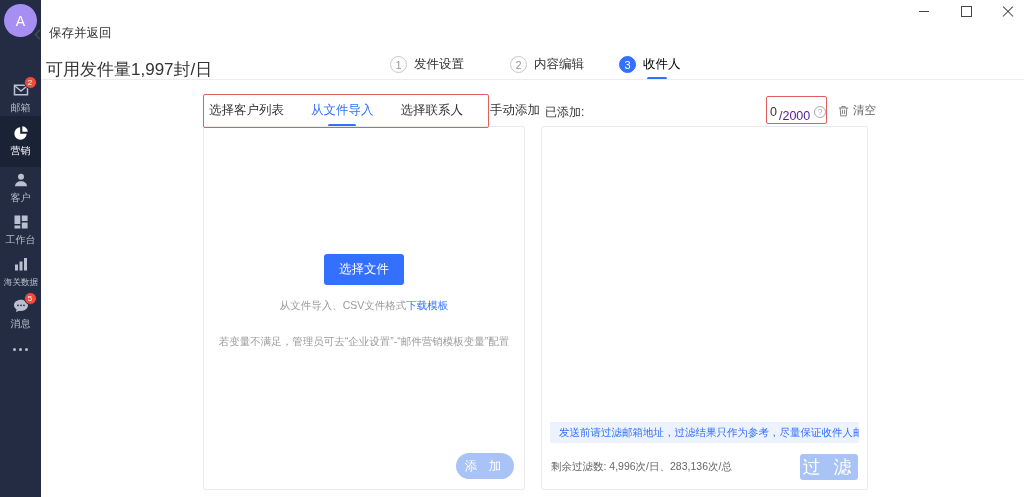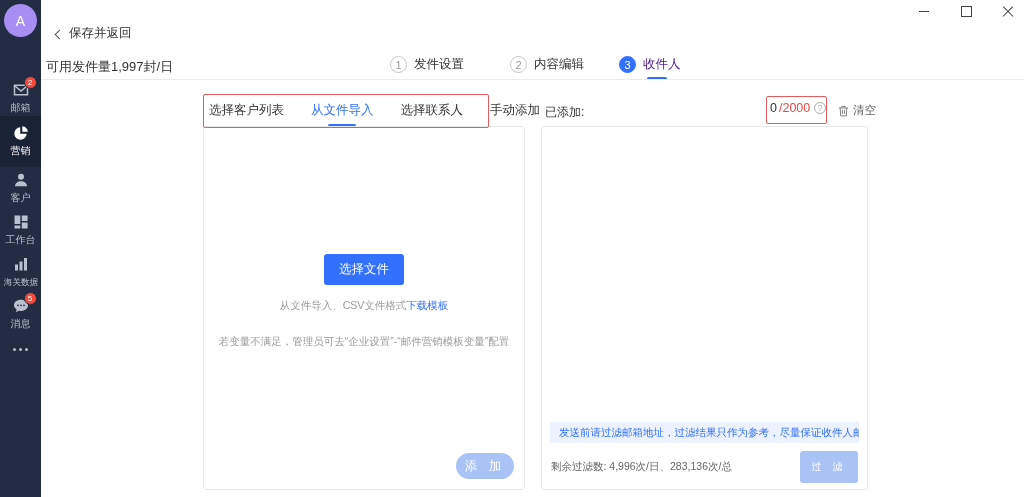--- a/index.html
+++ b/index.html
@@ -26,33 +26,33 @@
   
   .win-controls { position:absolute; top:4px; right:10px; display:flex; gap:30px; align-items:center; height:14px; }
   .wc { width:12px; height:12px; position:relative; cursor:pointer; }
   .wc-min::after { content:""; position:absolute; left:1px; right:1px; top:6px; height:1.4px; background:#444; }
   .wc-max::after { content:""; position:absolute; left:1px; top:1px; width:9px; height:9px; border:1.3px solid #444; }
   .wc-close::before, .wc-close::after { content:""; position:absolute; left:-1px; top:5.5px; width:14px; height:1.4px; background:#444; }
   .wc-close::before { transform:rotate(45deg); }
   .wc-close::after  { transform:rotate(-45deg); }
 
   
-  .back-row { position:absolute; left:56px; top:25px; display:flex; align-items:center; gap:6px;
+  .back-row { position:absolute; left:36px; top:25px; display:flex; align-items:center; gap:6px;
               font-size:12.5px; color:#333; cursor:pointer; }
   .chevron-left { width:7px; height:7px; border-left:1.4px solid #555; border-bottom:1.4px solid #555;
                   transform:rotate(45deg); margin-top:1px; }
-  .quota { position:absolute; left:46px; top:58px; font-size:13px; color:#333; }
+  .quota { position:absolute; left:46px; top:58px; font-size:17px; color:#333; }
   .hdr-divider { position:absolute; left:41px; top:79px; width:983px; height:1px; background:#ececec; }
 
   .step { position:absolute; top:56px; display:flex; align-items:center; gap:7px; cursor:pointer; }
   .step-circle { width:17px; height:17px; border-radius:50%; border:1px solid #c7c7c7; color:#999;
                  font-size:11px; display:flex; align-items:center; justify-content:center; }
   .step-label { font-size:12.5px; color:#333; }
   .step.active .step-circle { background:#3370ff; border-color:#3370ff; color:#fff; }
-  .step.active .step-label { color:#4c1d95; }
+  .step.active .step-label { color:#000000; }
   .step-underline { position:absolute; left:647px; top:77px; width:20px; height:3px; background:#3370ff; border-radius:2px; }
 
   
   .tabs { position:absolute; left:209px; top:102px; display:flex; gap:27px; font-size:12.5px; color:#333; }
   .tab { cursor:pointer; position:relative; white-space:nowrap; }
   .tab.active { color:#3370ff; }
   .tab.active::after { content:""; position:absolute; left:50%; transform:translateX(-50%); bottom:-8px;
                        width:28px; height:3px; background:#3370ff; border-radius:2px; }
 
   
@@ -71,34 +71,34 @@
   .support-line { margin-top:14px; font-size:10.5px; color:#9b9b9b; }
   .support-line a { color:#3370ff; text-decoration:none; cursor:pointer; }
   .hint-line { margin-top:22px; font-size:10.5px; color:#9b9b9b; }
   .btn-disabled { position:absolute; right:10px; bottom:10px; width:58px; height:26px; background:#a9c3f7;
                   color:#fff; font-size:12.5px; border:none; border-radius:13px; letter-spacing:4px; cursor:pointer; }
 
   
   .added-label { position:absolute; left:545px; top:104px; font-size:12px; color:#333; }
   .count-box { position:absolute; left:770px; top:101px; display:flex; align-items:center; gap:2px; font-size:12.5px; }
   .count-cur { color:#333; }
-  .count-total { color:#ef4444; }
+  .count-total { color:#4c1d95;margin-top:8px; }
   .q-icon { width:12px; height:12px; border-radius:50%; border:1px solid #aaa; color:#aaa; font-size:8.5px;
             display:flex; align-items:center; justify-content:center; margin-left:2px; cursor:pointer; }
   .clear-group { position:absolute; left:838px; top:103px; display:flex; align-items:center; gap:4px;
                  font-size:11.5px; color:#666; cursor:pointer; }
   .clear-group svg { width:11px; height:12px; display:block; }
 
   
   .notice-bar { position:absolute; left:8px; right:8px; bottom:46px; height:21px; background:#edf3fe;
                 color:#3370ff; font-size:10.5px; line-height:21px; padding-left:9px; white-space:nowrap; overflow:hidden; }
   .filter-row { position:absolute; left:9px; right:9px; bottom:9px; height:26px; display:flex;
                 align-items:center; justify-content:space-between; }
   .filter-text { font-size:10.5px; color:#666; }
-  .filter-btn { width:58px; height:32px; background:#a9c3f7; color:#fff; font-size:10px; border:none;
+  .filter-btn { width:58px; height:26px; background:#a9c3f7; color:#fff; font-size:18px; border:none;
                 border-radius:3px; letter-spacing:4px; cursor:pointer; }
 </style>
 </head>
 <body>
 
 <div class="screen">
 
   <aside class="sidebar">
     <div class="avatar">A</div>
 

